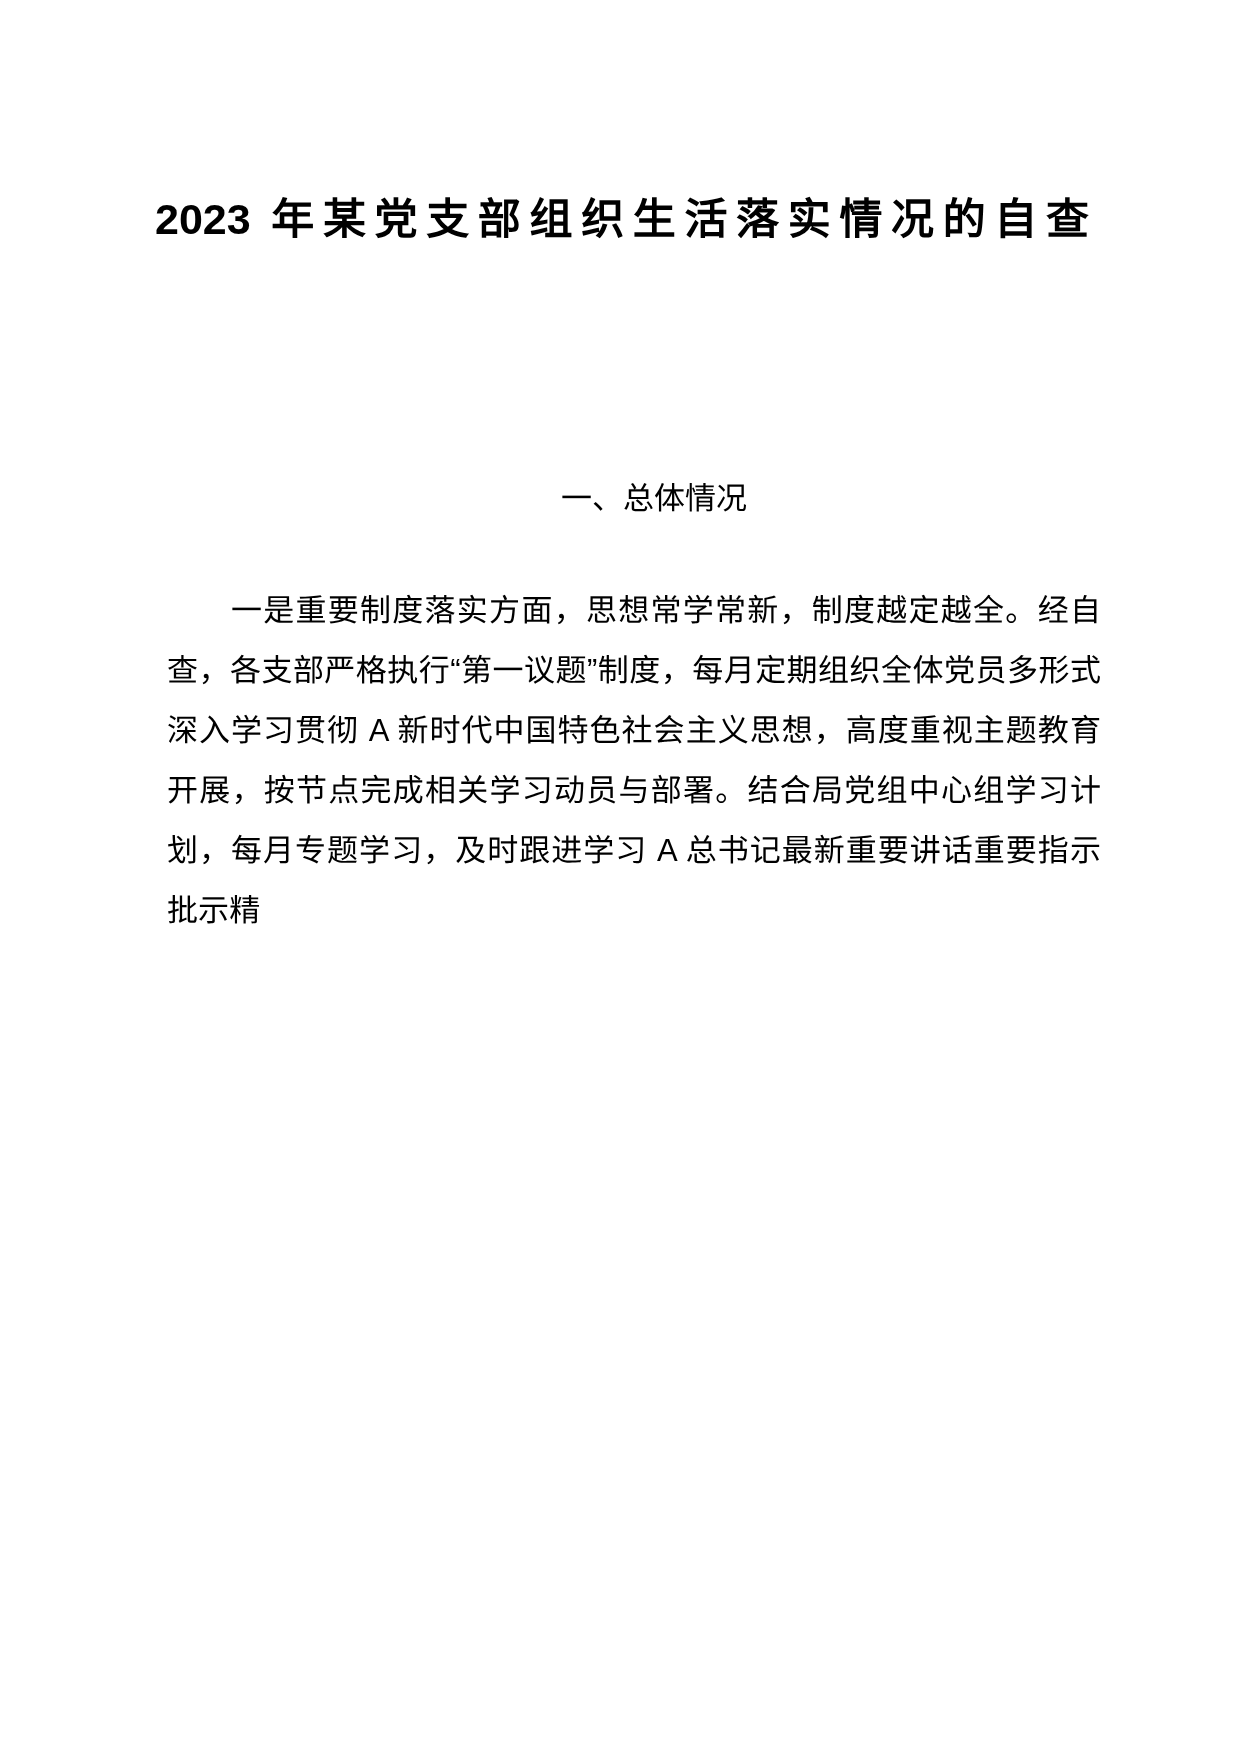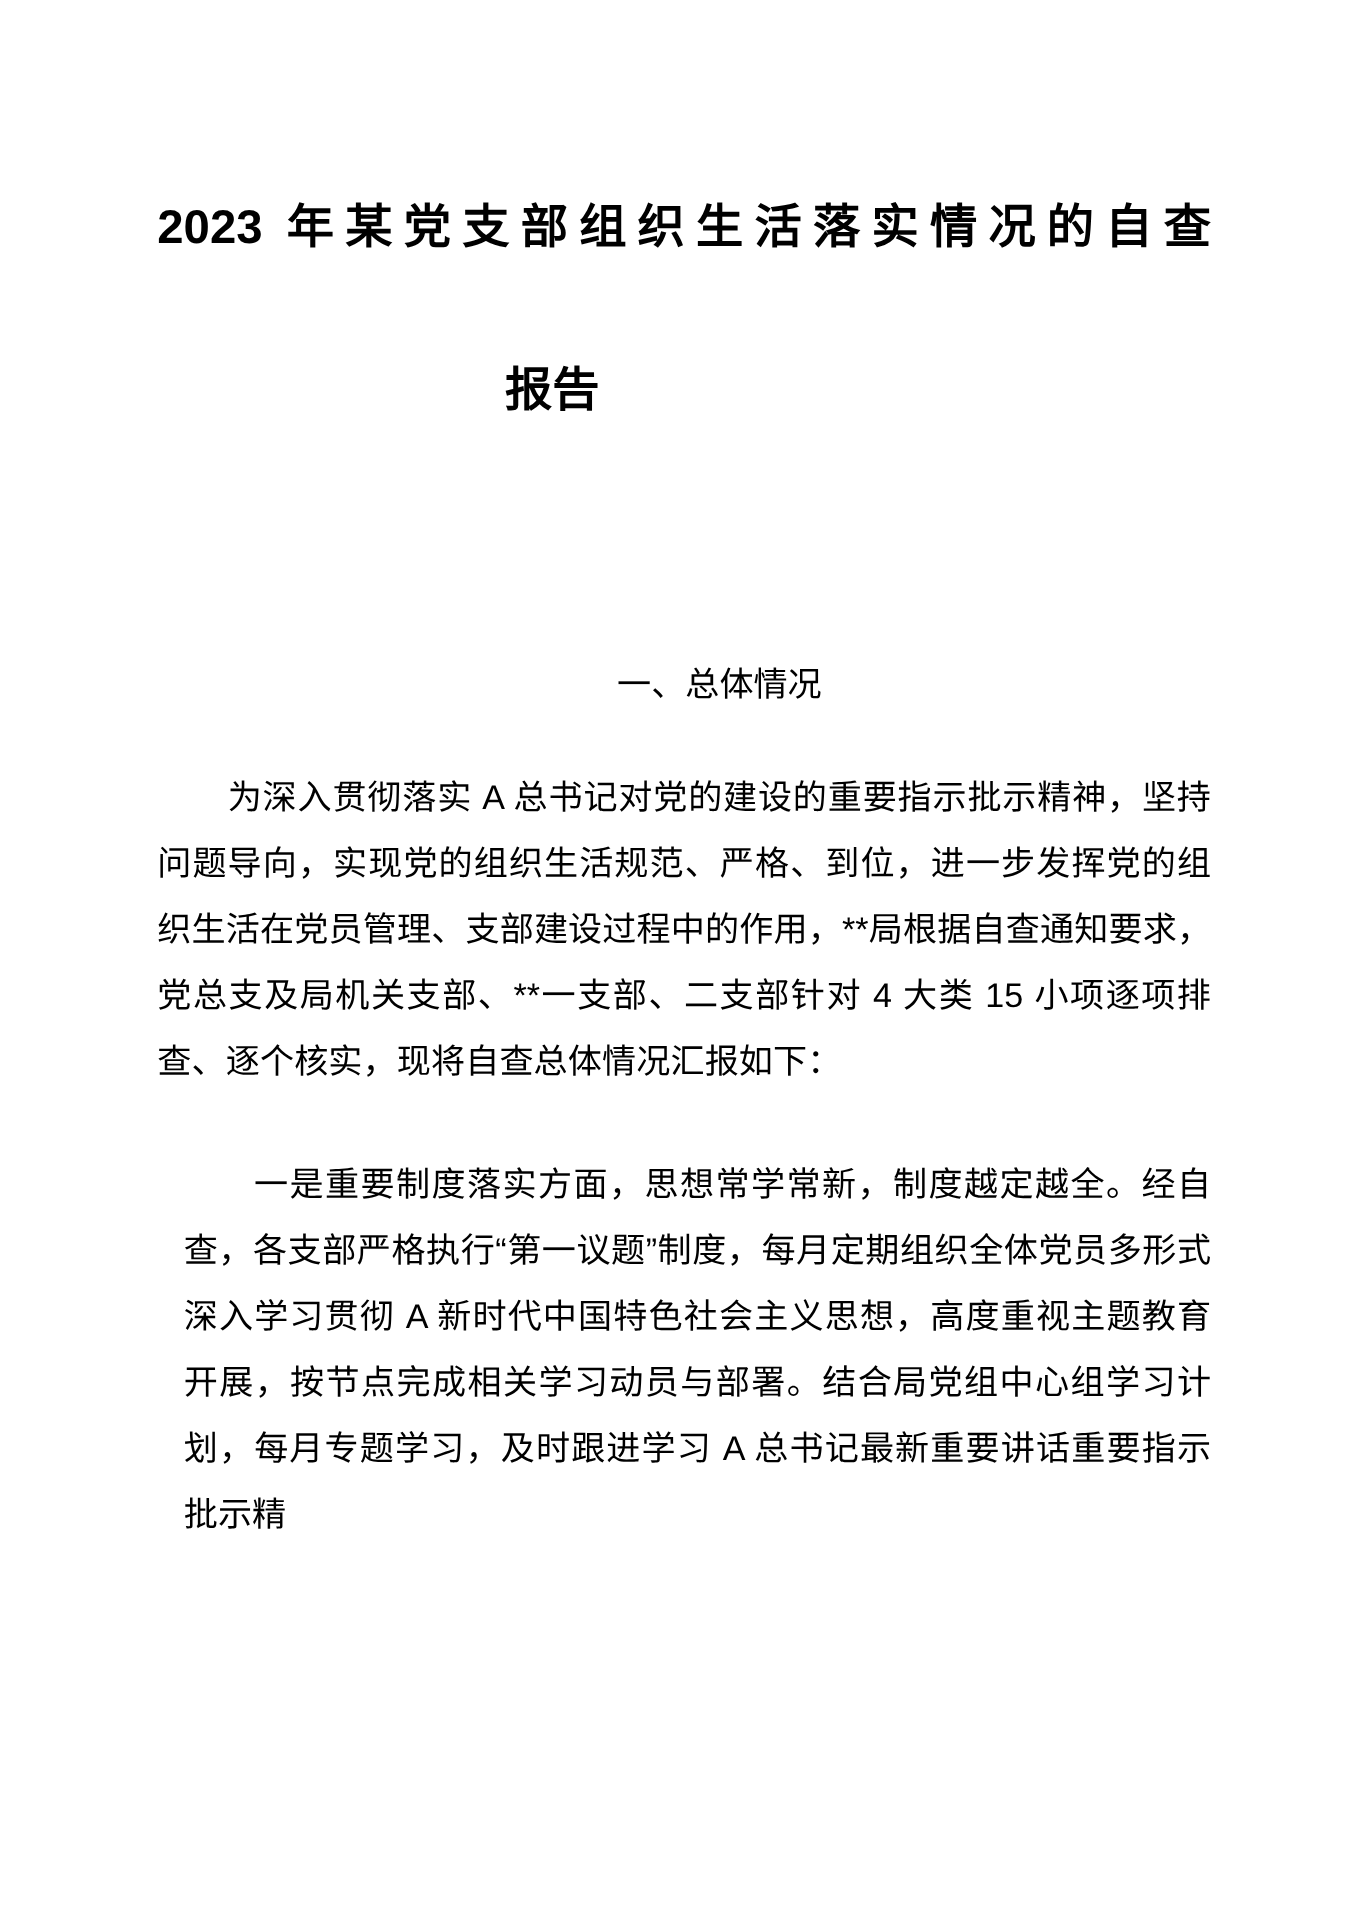--- a/index.html
+++ b/index.html
@@ -32,21 +32,21 @@
   }
 
   
   .doc-title {
     font-size: 43px;
     font-weight: bold;
     line-height: 148px;
     letter-spacing: 0px;
     text-align: justify;
     text-align-last: justify;
-    margin: 0;
+    margin: 12px;
     padding-top: 133px;
     word-break: break-all;
   }
   .doc-title .title-line-1 {
     display: block;
     text-align: justify;
     text-align-last: justify;
   }
   .doc-title .title-line-2 {
     display: block;
@@ -83,23 +83,21 @@
   .para-gap-2 { padding-top: 52px; margin-left: 24px; }
 </style>
 </head>
 <body>
 
 <div class="page">
   <div class="content">
 
     <h1 class="doc-title">
       <span class="title-line-1">2023 年某党支部组织生活落实情况的自查</span>
-      <span class="title-line-2">报告</span>
     </h1>
 
     <h2 class="section-heading">一、总体情况</h2>
 
-    <p class="body-para para-gap-1">为深入贯彻落实 A 总书记对党的建设的重要指示批示精神，坚持问题导向，实现党的组织生活规范、严格、到位，进一步发挥党的组织生活在党员管理、支部建设过程中的作用，**局根据自查通知要求，党总支及局机关支部、**一支部、二支部针对 4 大类 15 小项逐项排查、逐个核实，现将自查总体情况汇报如下：</p>
 
     <p class="body-para para-gap-2">一是重要制度落实方面，思想常学常新，制度越定越全。经自查，各支部严格执行“第一议题”制度，每月定期组织全体党员多形式深入学习贯彻 A 新时代中国特色社会主义思想，高度重视主题教育开展，按节点完成相关学习动员与部署。结合局党组中心组学习计划，每月专题学习，及时跟进学习 A 总书记最新重要讲话重要指示批示精</p>
 
   </div>
 </div>
 
 </body></html>

